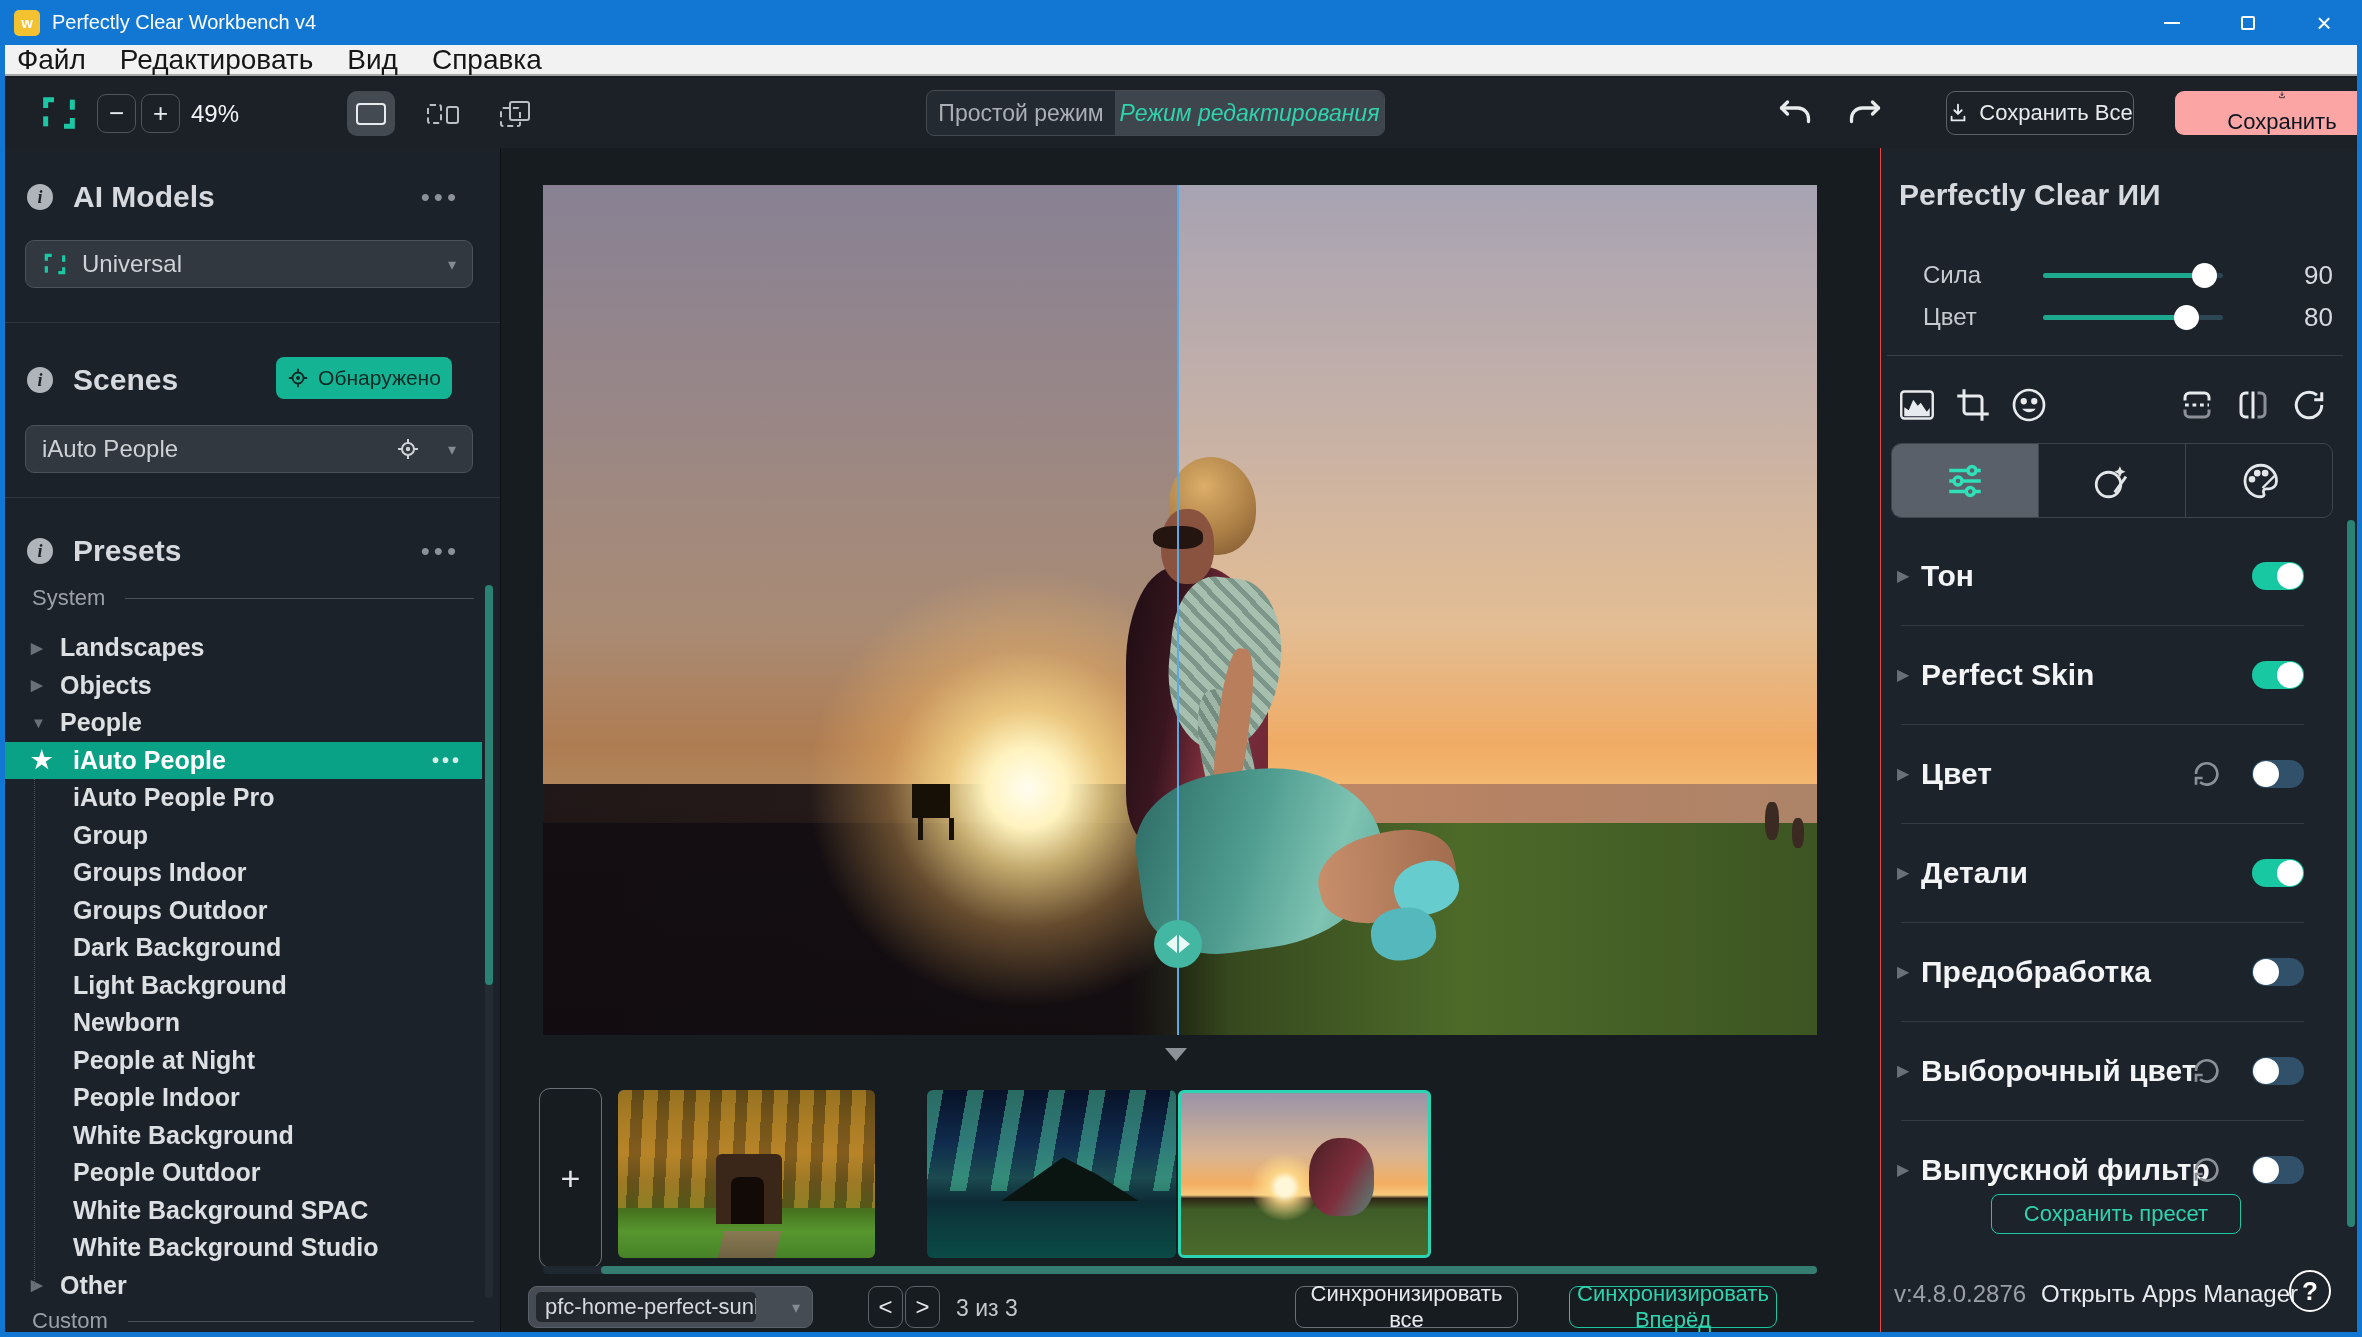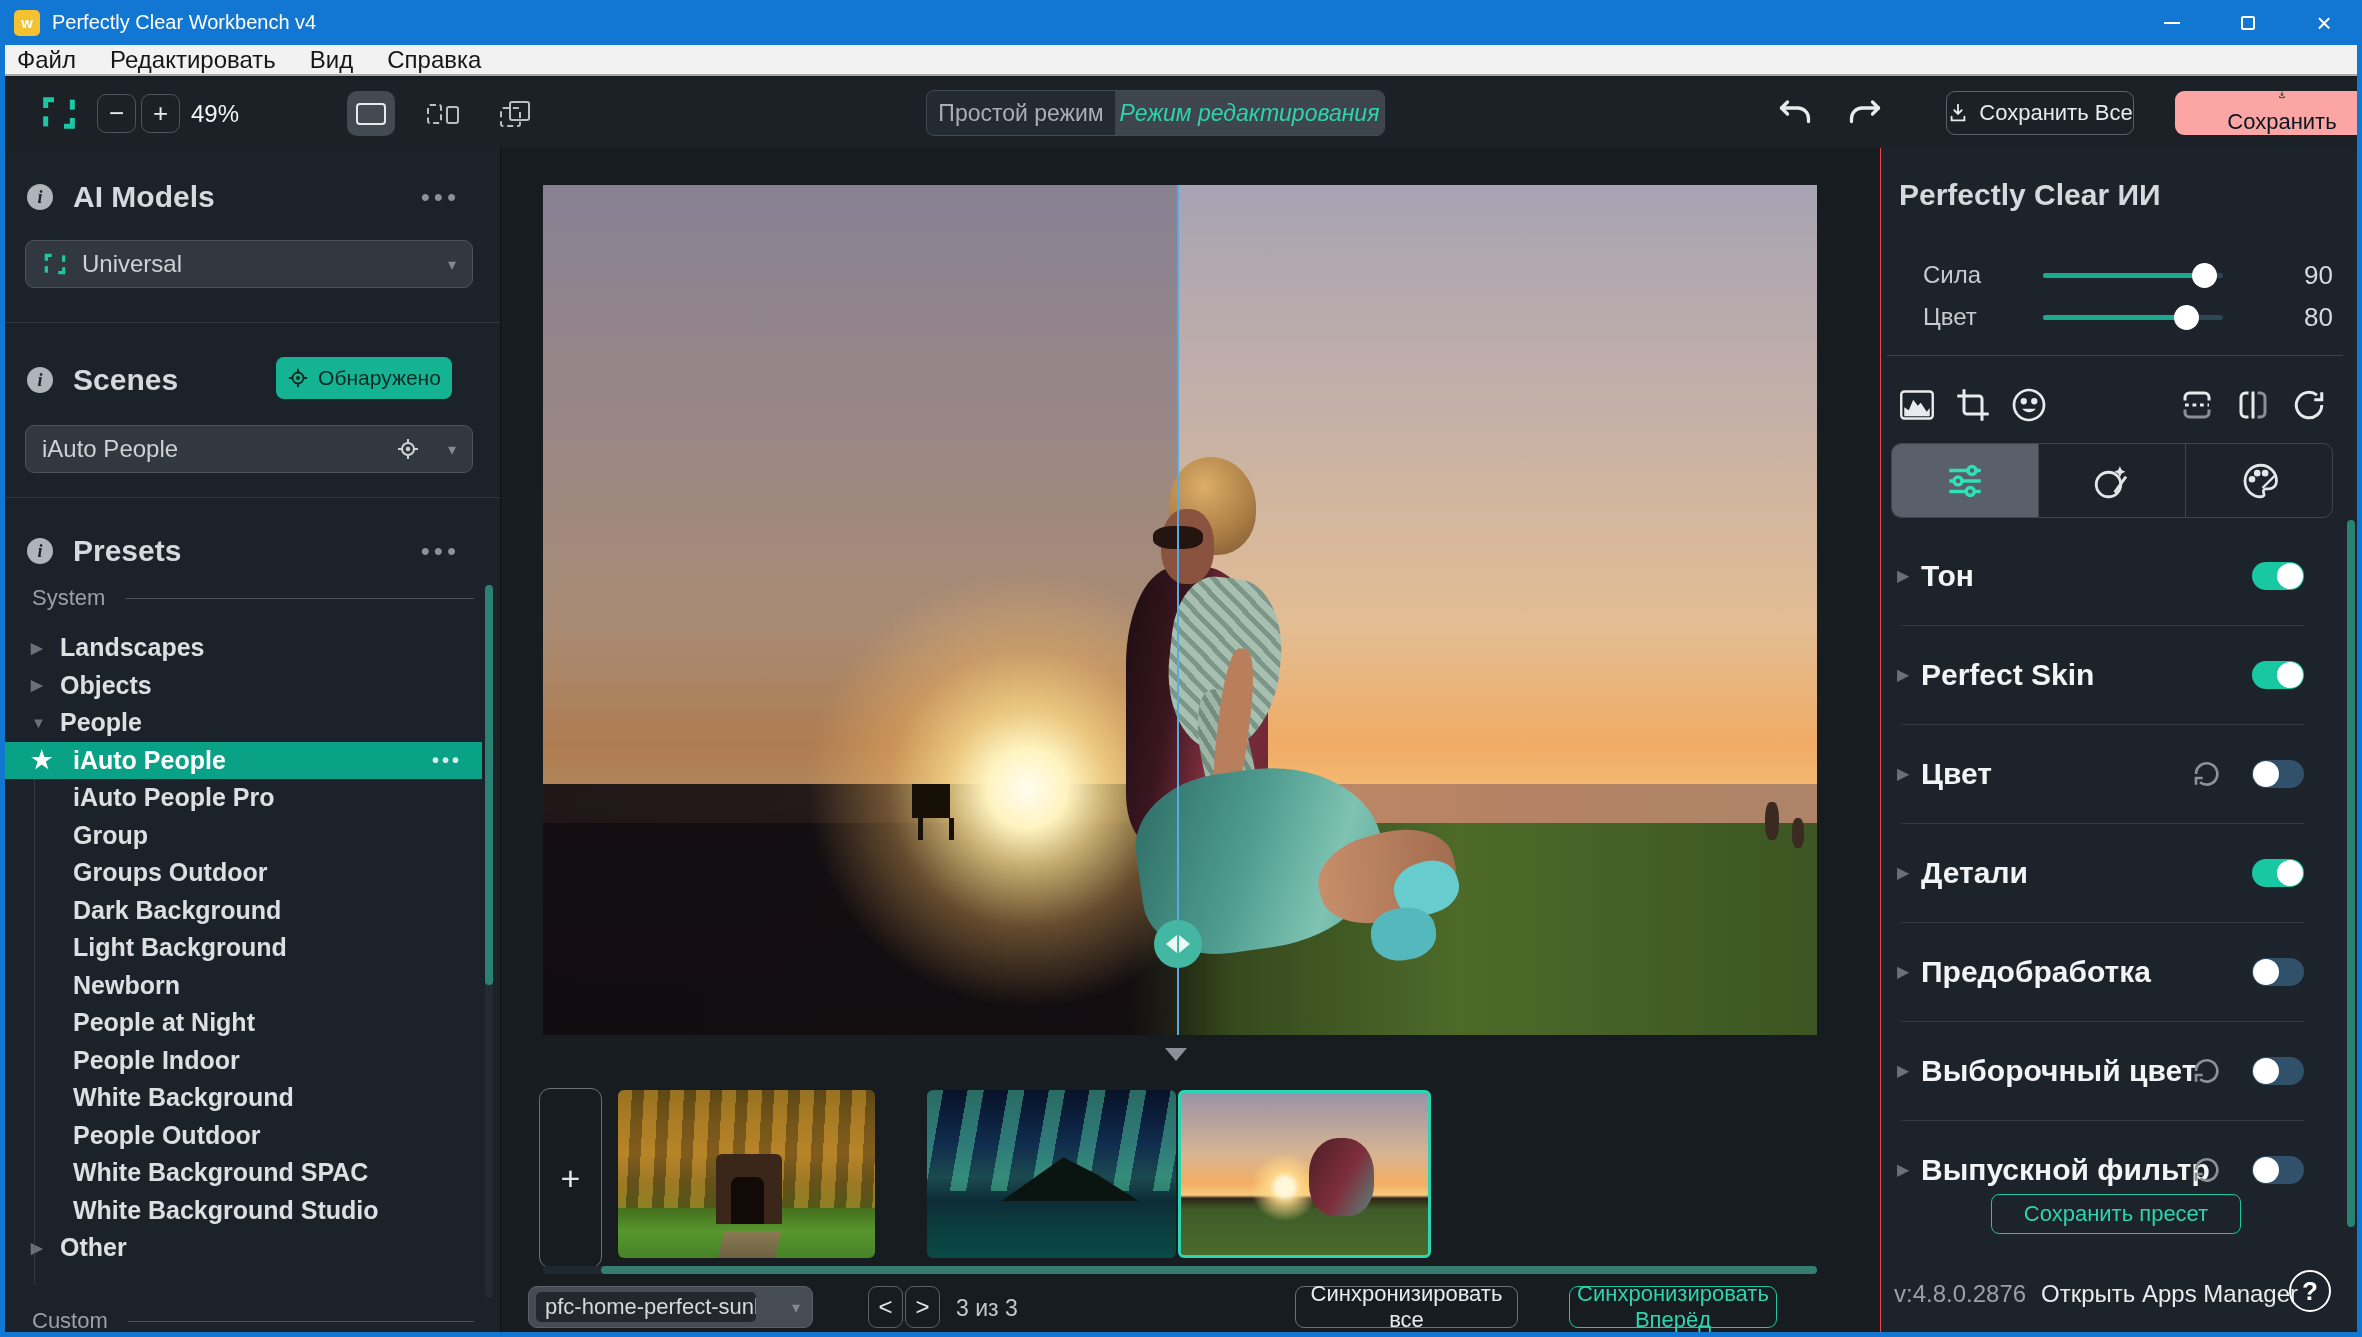--- a/index.html
+++ b/index.html
@@ -15,21 +15,21 @@
               color:#fff; font-size:15px; font-weight:bold; }
   .title-text { font-size:20px; }
   .win-controls { position:absolute; right:0; top:0; height:45px; display:flex; }
   .win-btn { width:76px; height:45px; display:flex; align-items:center; justify-content:center; color:#fff; }
   .minimize-glyph { width:16px; height:2px; background:#fff; }
   .maximize-glyph { width:14px; height:14px; border:2px solid #fff; border-radius:2px; }
   .close-glyph { font-size:26px; line-height:1; }
 
   .menubar { position:absolute; left:0; top:45px; width:100%; height:31px; background:#f2f2f2;
              border-bottom:2px solid #a8a8a8; display:flex; align-items:center; }
-  .menu-item { font-size:24px; color:#161616; padding:0 17px; }
+  .menu-item { font-size:28px; color:#161616; padding:0 17px; }
 
   .frame { position:absolute; left:0; top:45px; width:2362px; height:1292px;
            border-left:5px solid #1277d3; border-right:5px solid #1277d3; border-bottom:5px solid #1277d3;
            pointer-events:none; z-index:60; }
 
   
   .toolbar { position:absolute; left:5px; right:5px; top:78px; height:70px; background:#1b2127; }
   .tb-logo { position:absolute; left:34px; top:15px; width:40px; height:40px; color:#1cc8a4; }
   .zoom-btn { position:absolute; top:16px; width:39px; height:39px; border:1.5px solid #4d545c;
               border-radius:9px; color:#e8ebee; font-size:26px; display:flex; align-items:center;
@@ -394,20 +394,23 @@
           <span class="lbl">iAuto People</span>
           <span class="row-dots">•••</span>
         </div>
       <div class="trow child">
           <span class="lbl">iAuto People Pro</span>
         </div>
       <div class="trow child">
           <span class="lbl">Group</span>
         </div>
       <div class="trow child">
+          <span class="lbl">Groups Indoor</span>
+        </div>
+      <div class="trow child">
           <span class="lbl">Groups Outdoor</span>
         </div>
       <div class="trow child">
           <span class="lbl">Dark Background</span>
         </div>
       <div class="trow child">
           <span class="lbl">Light Background</span>
         </div>
       <div class="trow child">
           <span class="lbl">Newborn</span>

